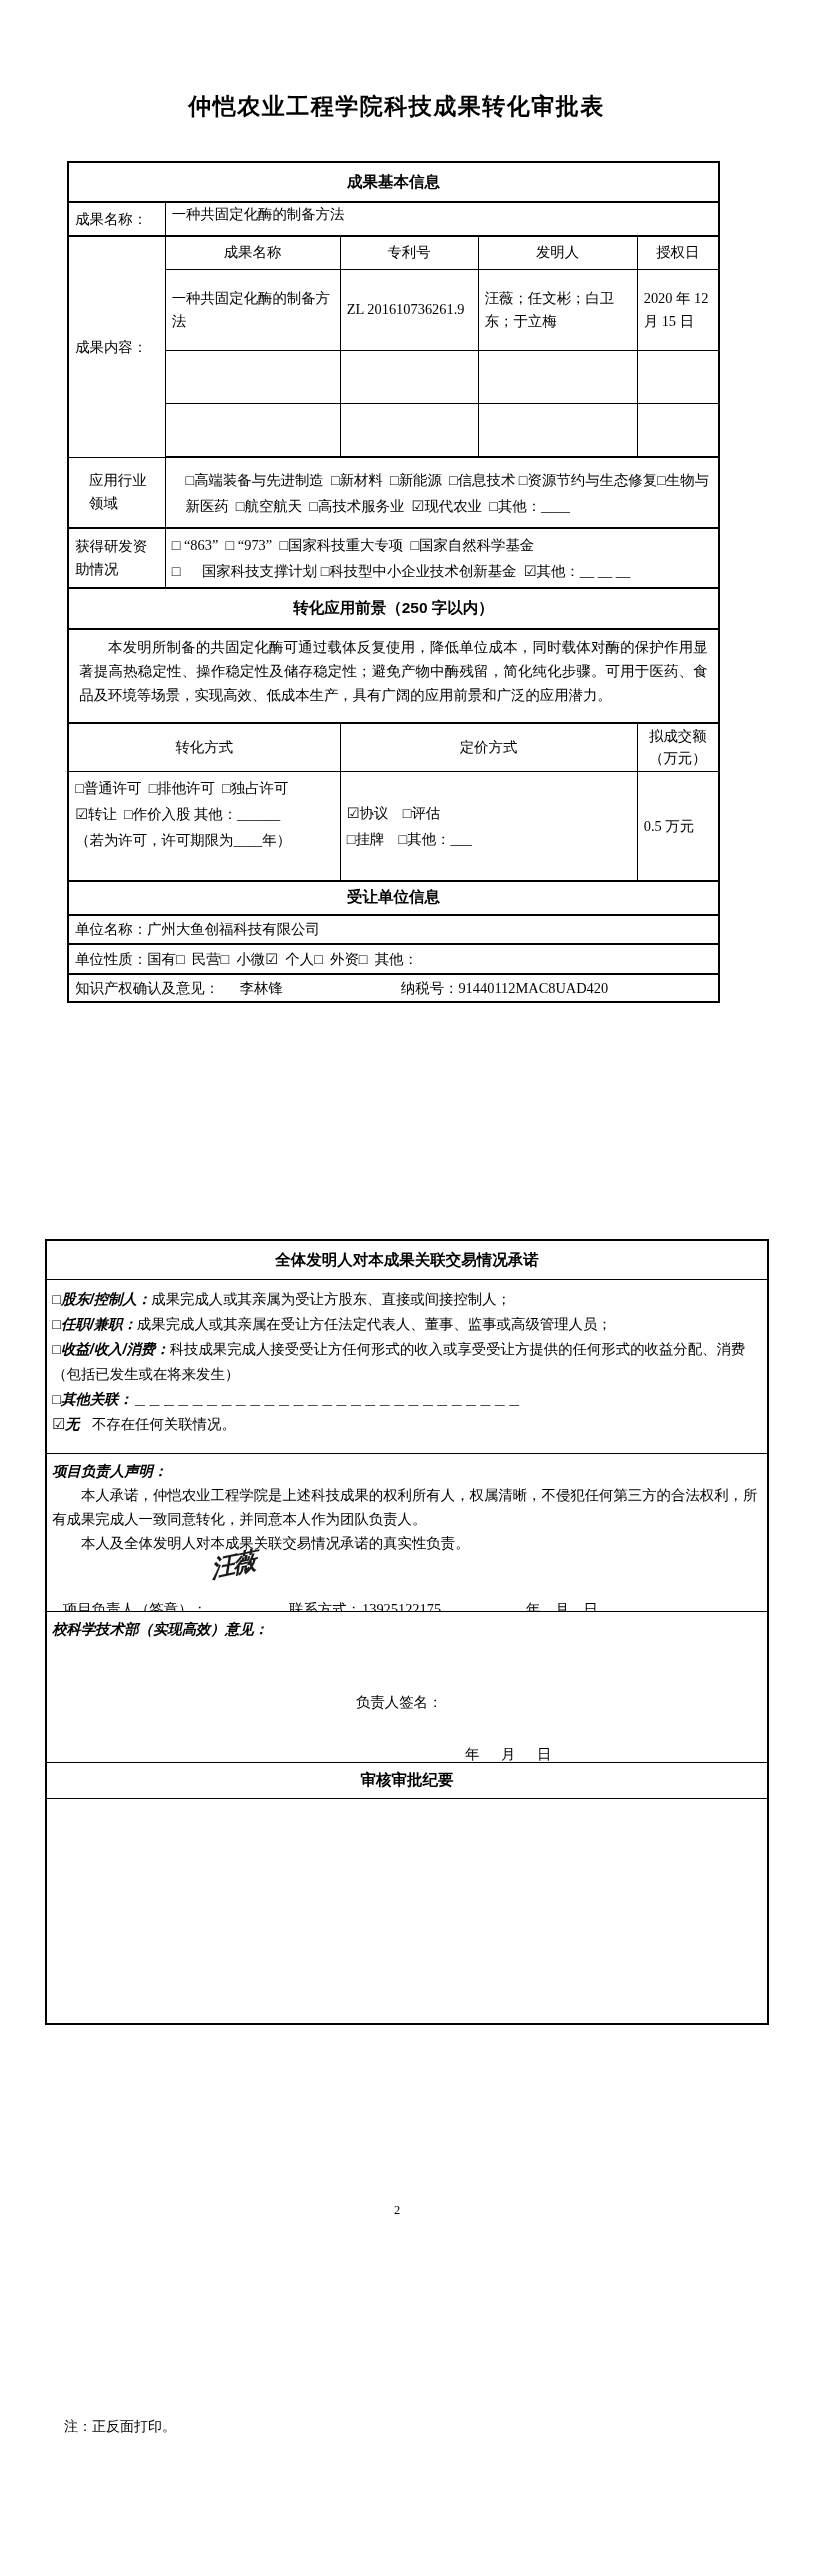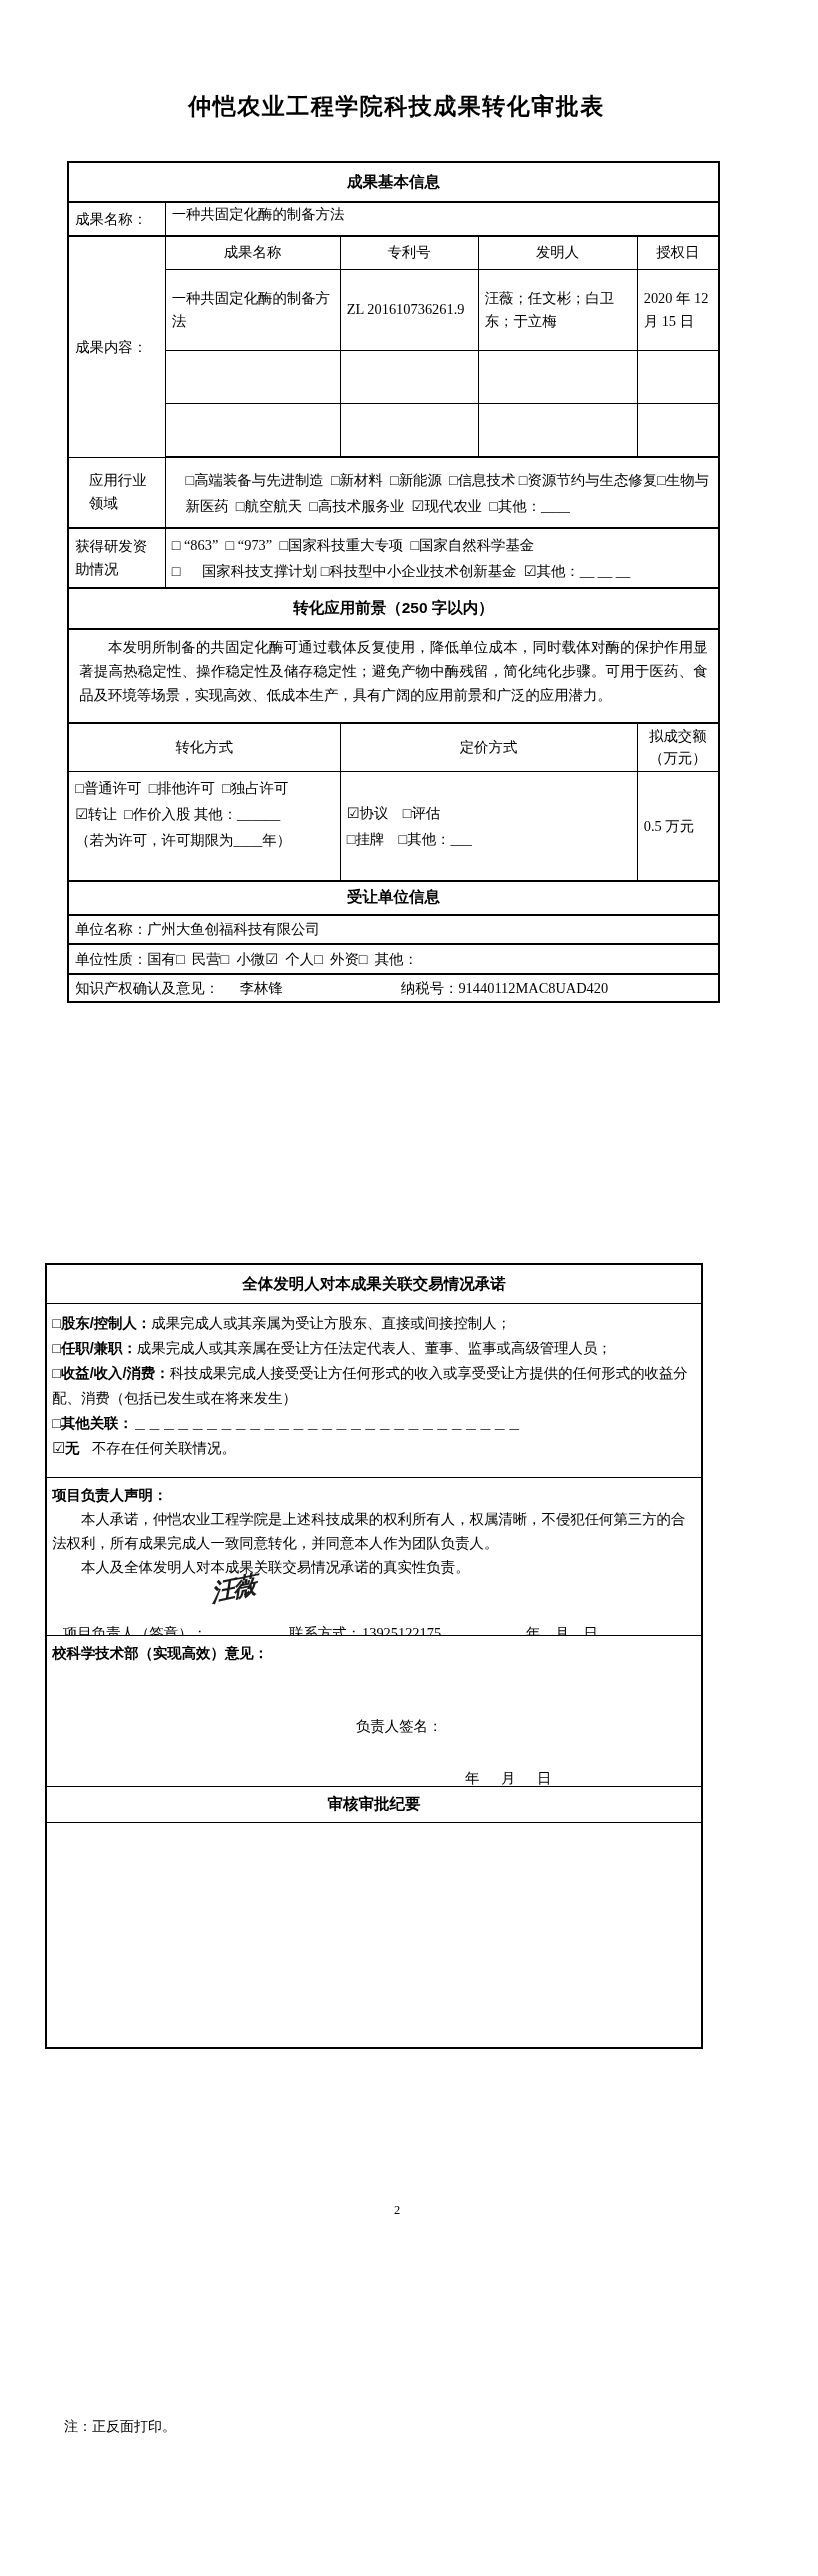--- a/index.html
+++ b/index.html
@@ -60,36 +60,35 @@
   .para{
     line-height:24px;text-align:justify;
     padding:5.2px 10.3px !important;
   }
   .indent{text-indent:2em;display:block;}
   .cklines{line-height:26px;}
   .label-cell{text-align:left;line-height:23px;}
   
   .t2{
     position:absolute;left:45px;top:1239px;
-    width:658px;
+    width:724px;
     border:2.1px solid #000;
     font-size:14.4px;
     box-sizing:border-box;
-    margin-top:24px;
   }
   .t2 .row{position:relative;border-top:1.5px solid #000;box-sizing:border-box;overflow:hidden;}
   .t2 .row:first-child{border-top:none;}
   .t2r1{height:38px;display:flex;align-items:center;justify-content:center;}
   .t2r2{height:174px;padding:7.2px 5.2px 0 5.2px;line-height:25px;}
   .t2r3{height:158px;padding:5.2px 5.2px 0 5.2px;line-height:24px;}
   .t2r4{height:165px;padding:5.2px 5.2px 0 5.2px;line-height:24px;}
   .t2r5{height:151px;padding:5.2px 5.2px 0 5.2px;line-height:24px;}
   .t2r6{height:36px;display:flex;align-items:center;justify-content:center;}
   .t2r7{height:225px;}
-  .btag{font-family:"Liberation Sans","DejaVu Sans",sans-serif;font-weight:bold;}
+  .btag{font-family:"Liberation Sans","DejaVu Sans",sans-serif;font-weight:bold;font-style:italic;}
   .sigline span{position:absolute;}
   .signature{
     position:absolute;left:164px;top:99px;
     font-size:24px;font-style:italic;font-weight:bold;
     transform:rotate(-12deg) skewX(-8deg);
     color:#1b1b1b;letter-spacing:-2.1px;
   }
   .pagenum{position:absolute;left:361px;top:2203px;width:72px;text-align:center;font-size:12.4px;}
   .footnote{position:absolute;left:64px;top:2418px;font-size:14px;}
 </style>

